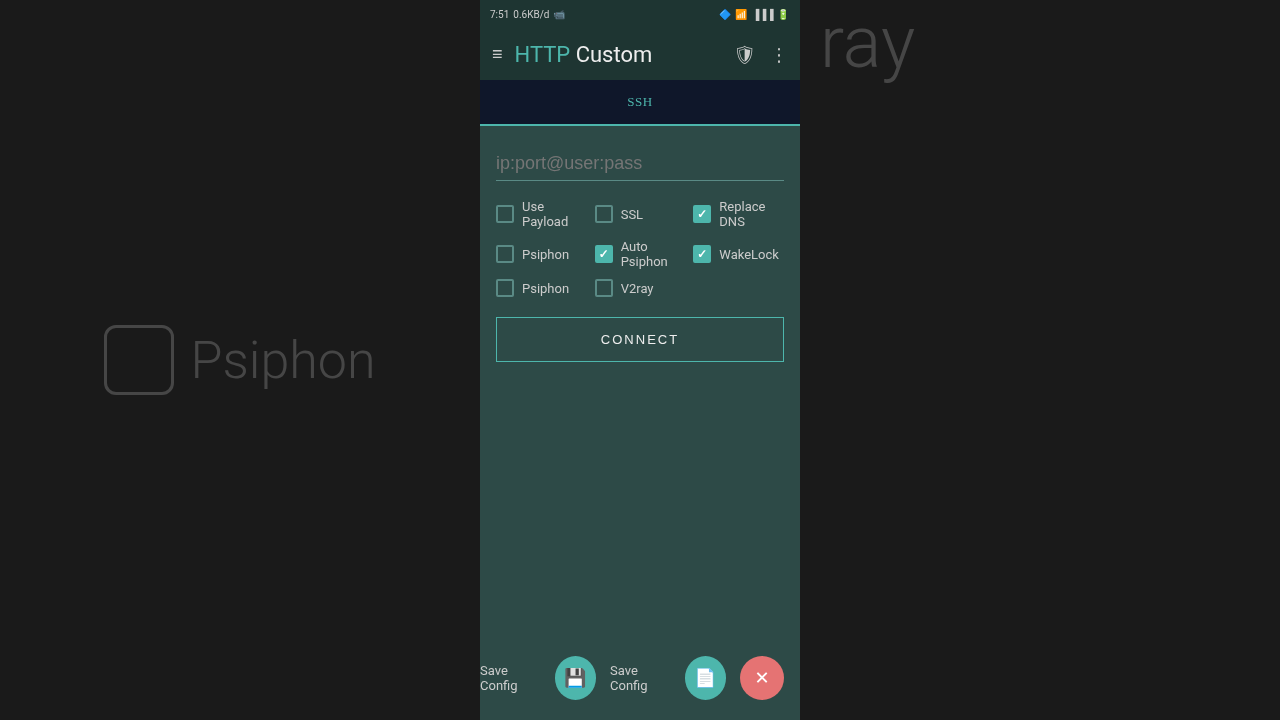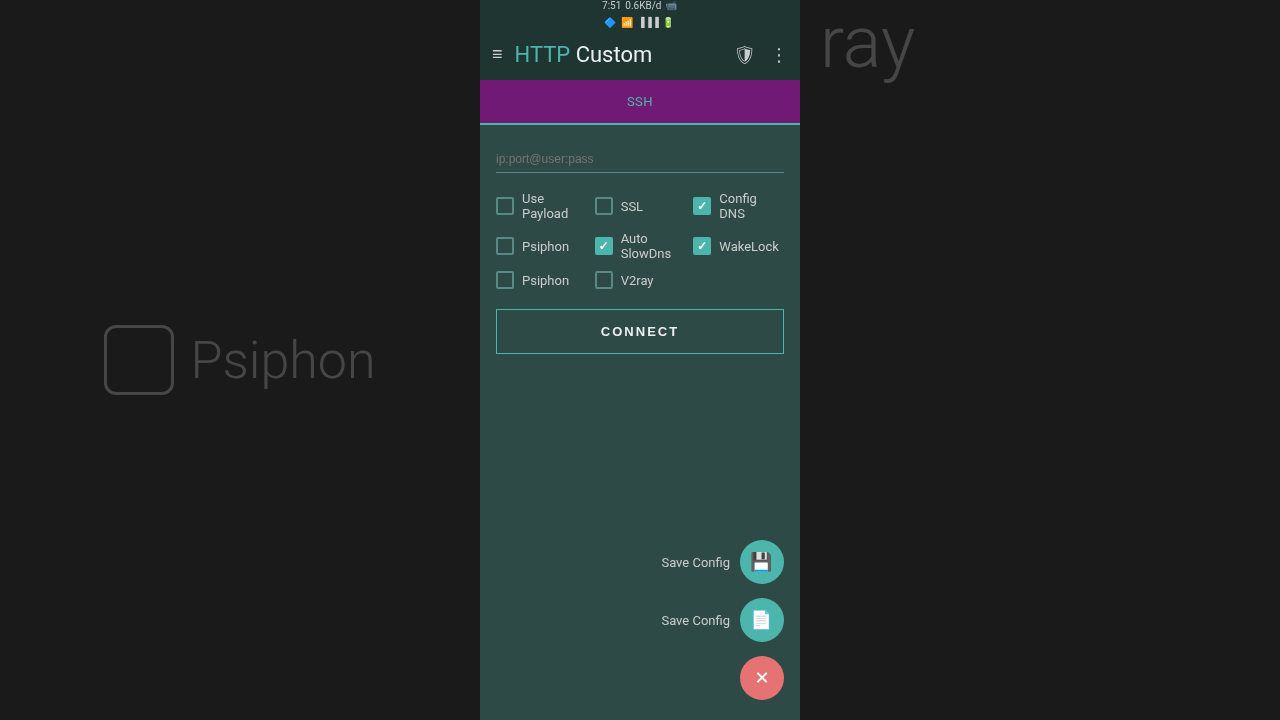--- a/index.html
+++ b/index.html
@@ -81,21 +81,20 @@
     
     .status-bar {
       background: #1e3532;
       height: 28px;
       display: flex;
       align-items: center;
       justify-content: space-between;
       padding: 0 10px;
       font-size: 10px;
       color: #ccc;
-      flex-direction: column;
     }
 
     .status-left {
       display: flex;
       align-items: center;
       gap: 4px;
     }
 
     .status-right {
       display: flex;
@@ -136,23 +135,24 @@
     }
 
     .app-bar-icon {
       color: #ccc;
       font-size: 18px;
       cursor: pointer;
     }
 
     
     .tabs {
-      background: #701a75;
+      background: #0f172a;
       display: flex;
       border-bottom: 1px solid #2d4a47;
+      font-family: Liberation Serif, serif;
     }
 
     .tab {
       flex: 1;
       text-align: center;
       padding: 14px 0;
       font-size: 13px;
       color: #aaa;
       cursor: pointer;
       letter-spacing: 0.5px;
@@ -176,21 +176,21 @@
     .input-group {
       margin-bottom: 18px;
     }
 
     .server-input {
       width: 100%;
       background: transparent;
       border: none;
       border-bottom: 1px solid #5a8a85;
       color: #fde047;
-      font-size: 12px;
+      font-size: 18px;
       padding: 6px 0;
       outline: none;
     }
 
     
     .checkbox-grid {
       display: grid;
       grid-template-columns: 1fr 1fr 1fr;
       gap: 10px 8px;
       margin-bottom: 20px;
@@ -234,31 +234,30 @@
     
     .connect-btn {
       width: 100%;
       background: transparent;
       border: 1.5px solid #4db6ac;
       color: #eee;
       padding: 14px;
       font-size: 13px;
       letter-spacing: 2px;
       cursor: pointer;
-      font-weight: 700;
+      font-weight: 400;
       text-align: center;
     }
 
     
     .fab-group {
       position: absolute;
       bottom: 20px;
       right: 16px;
       display: flex;
-      flex-direction: column;
       align-items: flex-end;
       gap: 14px;
     }
 
     .fab-item {
       display: flex;
       align-items: center;
       gap: 10px;
     }
 
@@ -350,31 +349,31 @@
         <span class="checkbox-label">Use Payload</span>
       </div>
 
       <div class="checkbox-item">
         <div class="checkbox-box"></div>
         <span class="checkbox-label">SSL</span>
       </div>
 
       <div class="checkbox-item">
         <div class="checkbox-box checked"></div>
-        <span class="checkbox-label">Config DNS</span>
+        <span class="checkbox-label">Replace DNS</span>
       </div>
 
       <div class="checkbox-item">
         <div class="checkbox-box"></div>
         <span class="checkbox-label">Psiphon</span>
       </div>
 
       <div class="checkbox-item">
         <div class="checkbox-box checked"></div>
-        <span class="checkbox-label">Auto SlowDns</span>
+        <span class="checkbox-label">Auto Psiphon</span>
       </div>
 
       <div class="checkbox-item">
         <div class="checkbox-box checked"></div>
         <span class="checkbox-label">WakeLock</span>
       </div>
 
       <div class="checkbox-item">
         <div class="checkbox-box"></div>
         <span class="checkbox-label">Psiphon</span>

